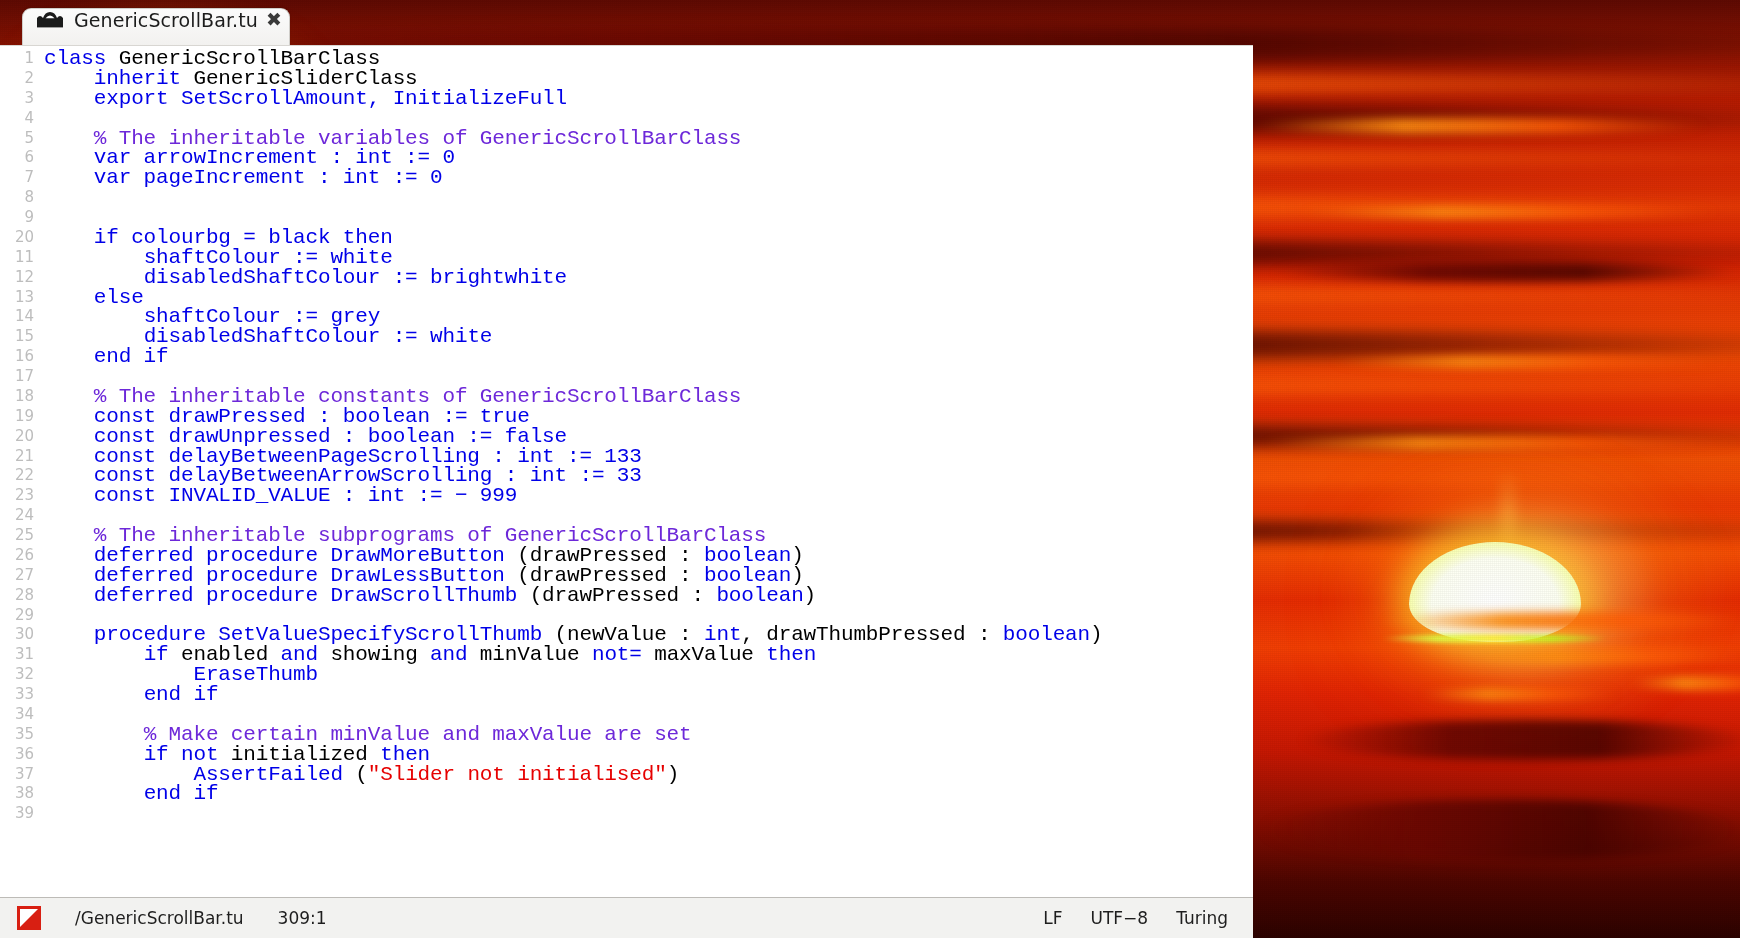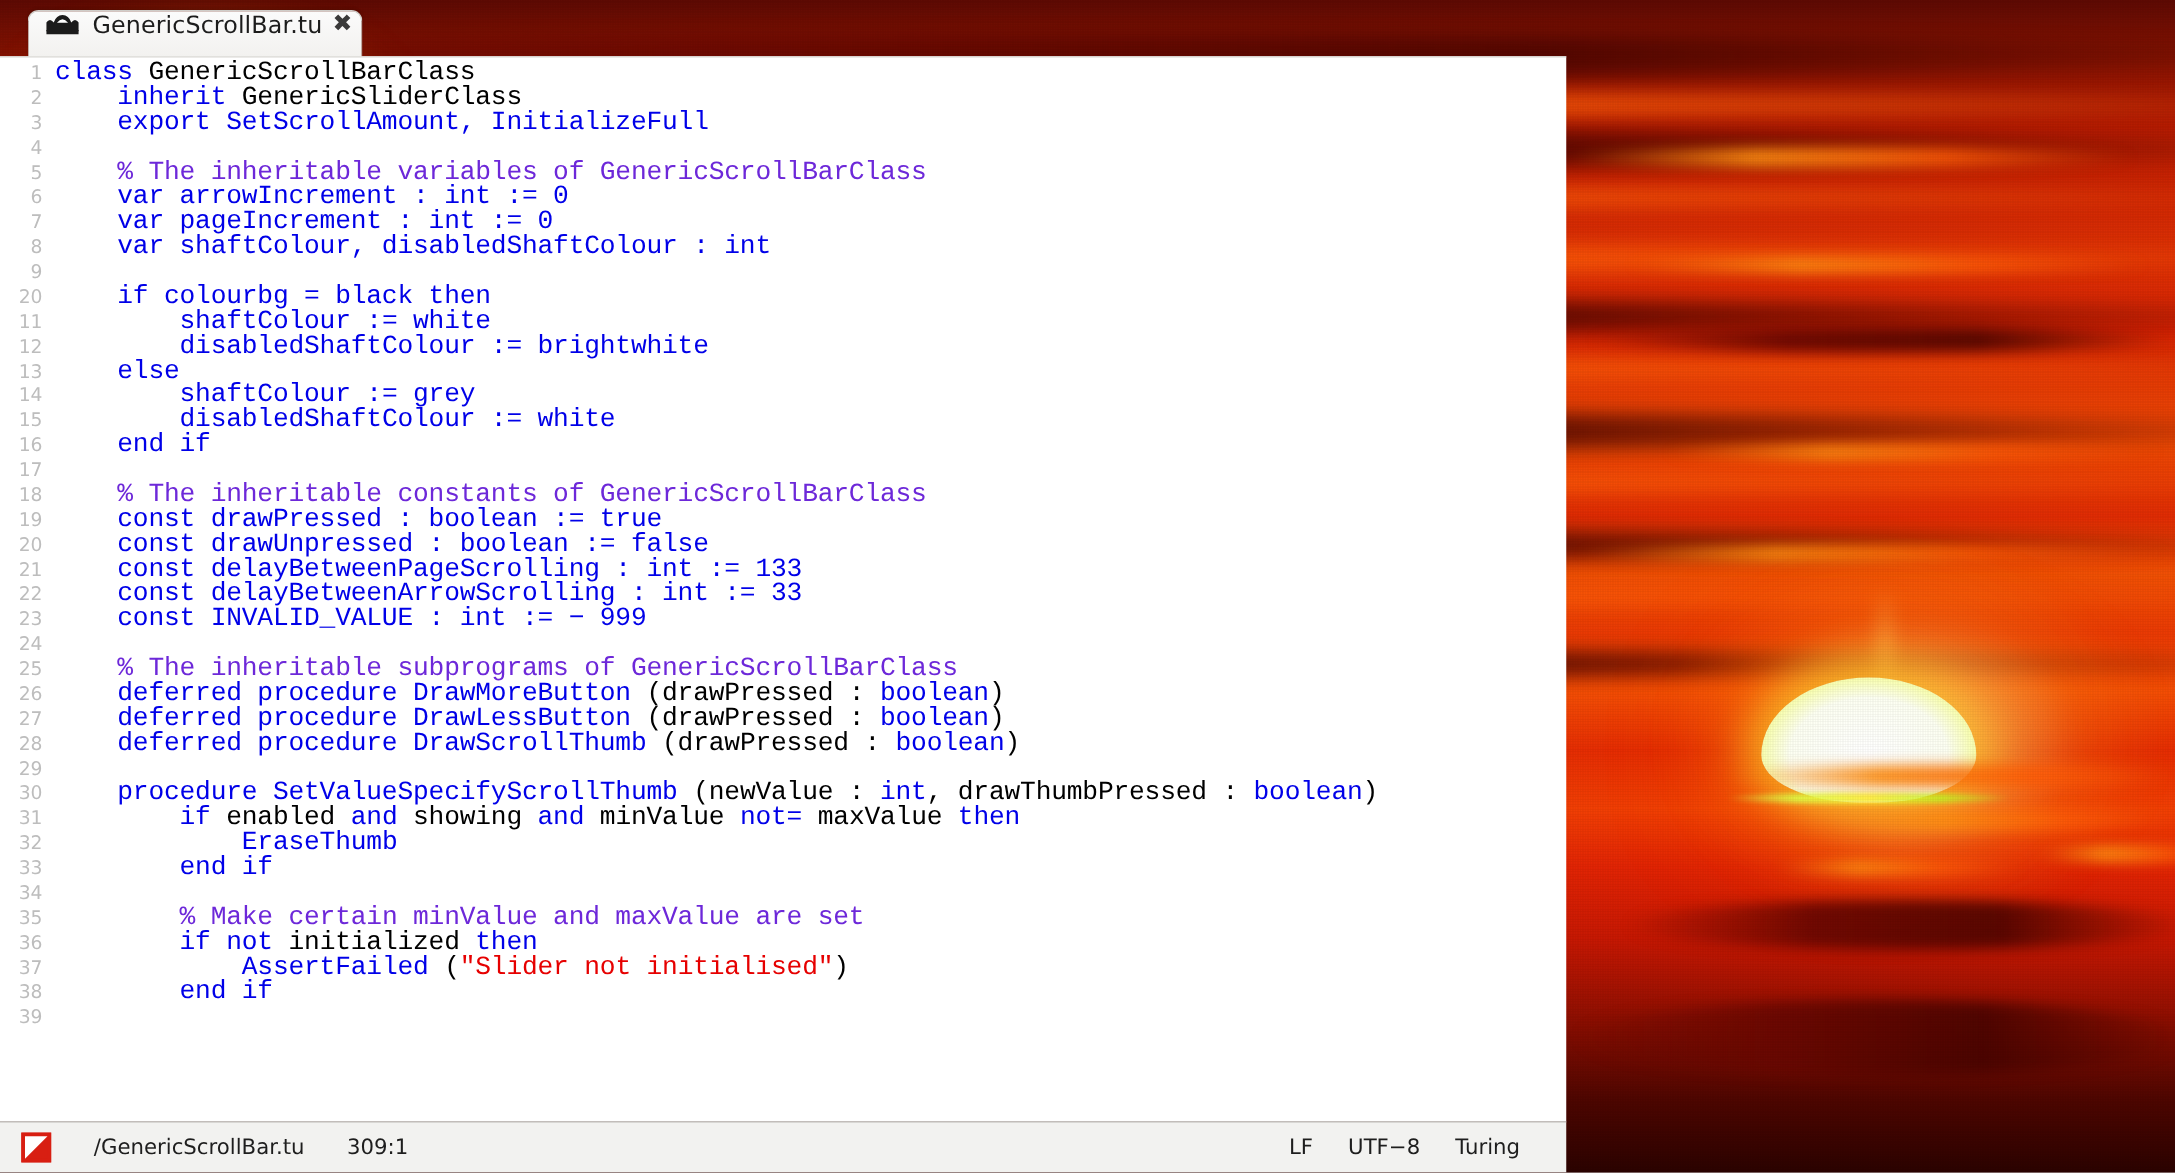--- a/index.html
+++ b/index.html
@@ -101,21 +101,21 @@
 
   
   #statusbar{
     position:absolute;left:0;top:897px;width:1253px;height:41px;
     background:#f2f2f0;border-top:1px solid #bdbbb7;box-sizing:border-box;
     display:flex;align-items:center;gap:16px;
   }
   #status-icon{width:24px;height:24px;margin-left:17px;flex:0 0 auto;}
   #status-path{margin-left:18px;font-size:17px;color:#1e1e1e;white-space:nowrap;}
   #status-pos{margin-left:18px;font-size:17px;color:#1e1e1e;white-space:nowrap;}
-  #status-right{margin-left:auto;display:flex;align-items:flex-end;gap:28px;padding-right:37px;}
+  #status-right{margin-left:auto;display:flex;align-items:flex-end;gap:28px;padding-right:25px;}
   #status-right span{font-size:17px;color:#1e1e1e;white-space:nowrap;}
 </style>
 </head>
 <body>
 
 <div id="wallpaper">
   <div class="sky"></div>
 
   <div class="cloudband dark" style="top:28px;height:34px;"></div>
   <div class="cloudband bright" style="top:74px;height:20px;"></div>
@@ -193,21 +193,21 @@
         <div class="code-row">
           <span class="lineno">6</span>
           <span class="codetext"><span class="id">    </span><span class="kw">var arrowIncrement : int := 0</span></span>
         </div>
         <div class="code-row">
           <span class="lineno">7</span>
           <span class="codetext"><span class="id">    </span><span class="kw">var pageIncrement : int := 0</span></span>
         </div>
         <div class="code-row">
           <span class="lineno">8</span>
-          <span class="codetext"><span class="id">    </span><span class="kw">var shaftColour, disabledShaftColour : int</span></span>
+          <span class="codetext"><span class="id">    </span></span>
         </div>
         <div class="code-row">
           <span class="lineno">9</span>
           <span class="codetext"></span>
         </div>
         <div class="code-row">
           <span class="lineno">20</span>
           <span class="codetext"><span class="id">    </span><span class="kw">if colourbg = black then</span></span>
         </div>
         <div class="code-row">

